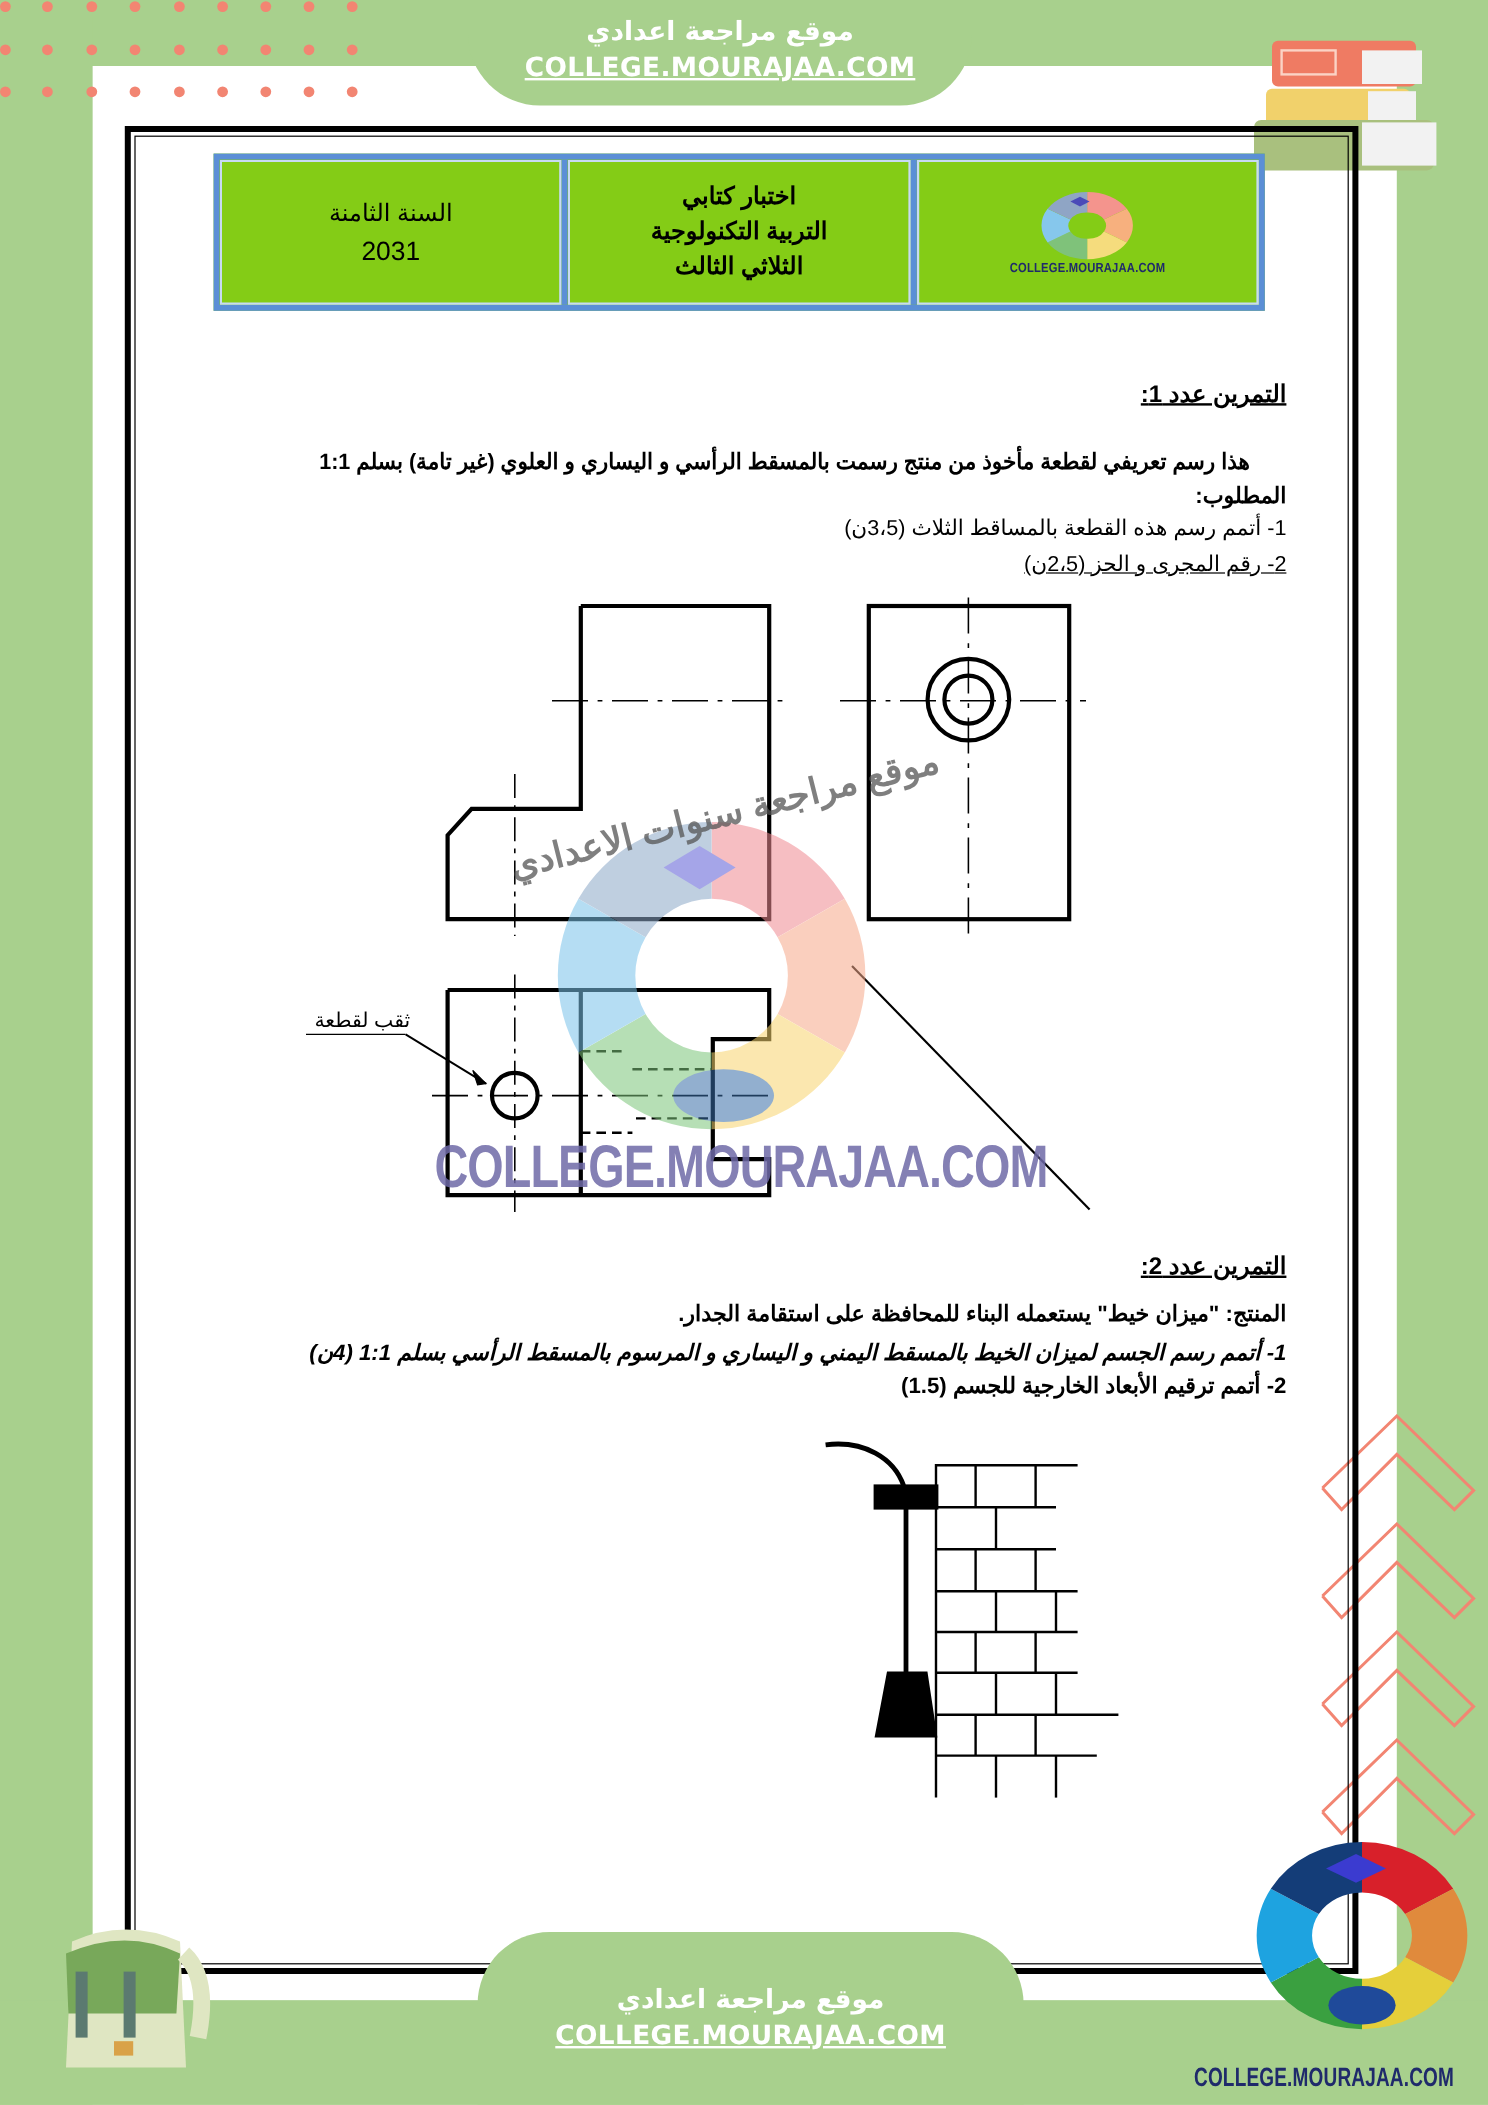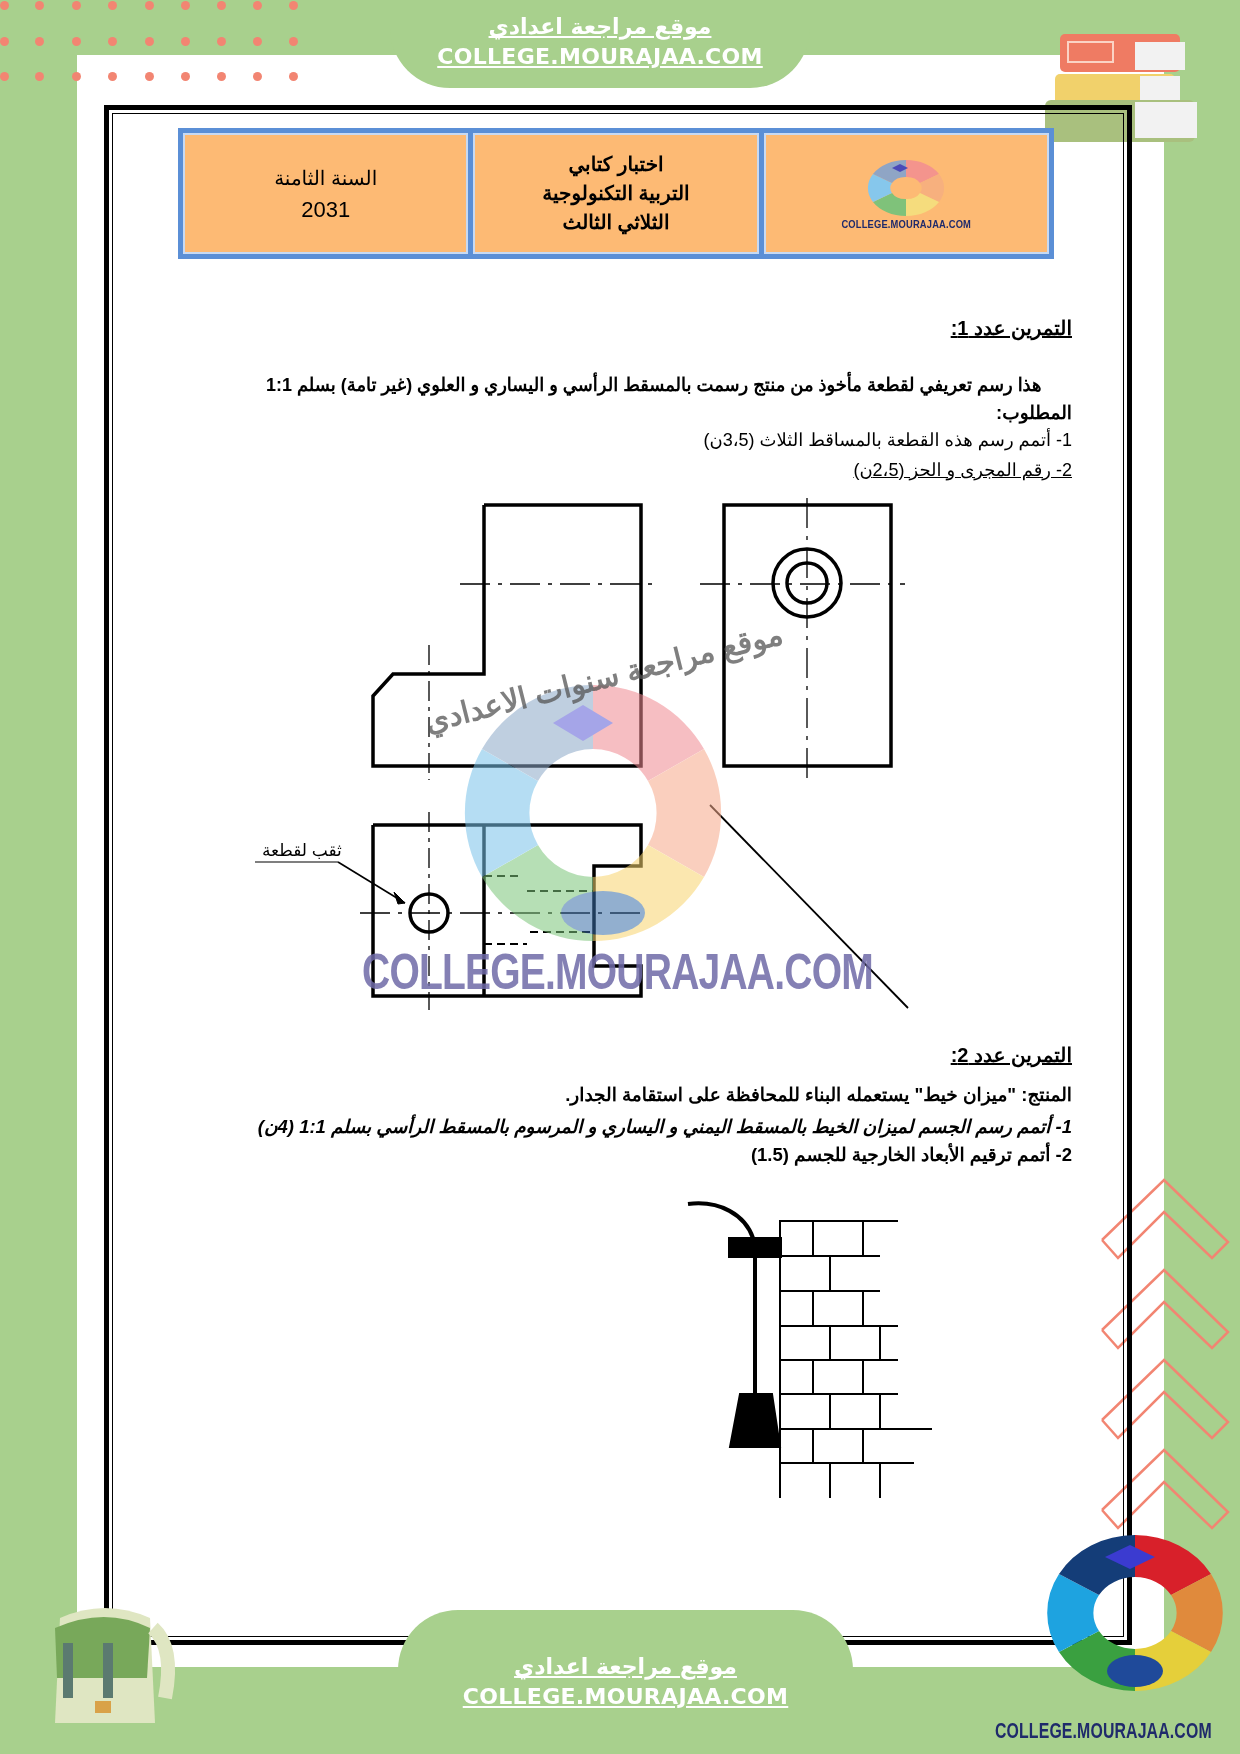--- a/index.html
+++ b/index.html
@@ -2,25 +2,25 @@
 <html><head>
 <meta charset="utf-8">
 <style>
   html,body{margin:0;padding:0;}
   body{width:1240px;height:1754px;position:relative;overflow:hidden;background:#a8d08d;font-family:"DejaVu Sans",sans-serif;}
   .abs{position:absolute;}
   .white-page{position:absolute;left:77px;top:55px;width:1087px;height:1612px;background:#ffffff;}
   .left-strip{position:absolute;left:0;top:0;width:77px;height:1754px;background:#a8d08d;}
   .dot{position:absolute;width:9px;height:9px;border-radius:50%;background:#f28572;}
   .banner{position:absolute;background:#a8d08d;color:#fff;text-align:center;font-family:"DejaVu Sans",sans-serif;font-weight:bold;}
-  .banner .ar{font-size:22px;text-decoration:underline;line-height:30px;}
+  .banner .ar{font-size:22px;line-height:30px;}
   .banner .en{font-size:22px;text-decoration:underline;line-height:30px;letter-spacing:.3px;}
   .frame-outer{position:absolute;left:104px;top:105px;width:1028px;height:1540px;border:5px solid #000;box-sizing:border-box;}
   .frame-inner{position:absolute;left:112px;top:113px;width:1012px;height:1524px;border:1.5px solid #000;box-sizing:border-box;}
-  .hdr-table{position:absolute;left:178px;top:128px;width:876px;height:131px;display:flex;border:5px solid #5b8fd6;box-sizing:border-box;background:#fdba74;}
+  .hdr-table{position:absolute;left:178px;top:128px;width:876px;height:131px;display:flex;border:5px solid #5b8fd6;box-sizing:border-box;background:#84cc16;}
   .hdr-cell{flex:1;border-left:5px solid #5b8fd6;display:flex;flex-direction:column;align-items:center;justify-content:center;font-family:"Liberation Sans",sans-serif;color:#000;box-shadow:inset 0 0 0 2px #c8daf3;}
   .hdr-cell:first-child{border-left:none;}
   .rtl{direction:rtl;unicode-bidi:embed;}
   .txt{position:absolute;font-family:"Liberation Sans",sans-serif;color:#000;direction:rtl;text-align:right;white-space:nowrap;}
   .bold{font-weight:bold;}
   .u{text-decoration:underline;text-decoration-thickness:2px;}
   svg{position:absolute;overflow:visible;}
   .wm-text{position:absolute;font-family:"Liberation Sans",sans-serif;font-weight:bold;color:#6f6aa8;opacity:.85;font-size:50px;letter-spacing:-1px;transform:scaleX(.78);transform-origin:left top;white-space:nowrap;}
   .logo-caption{font-family:"Liberation Sans",sans-serif;font-weight:bold;color:#1f2a6b;font-size:11px;letter-spacing:.2px;transform:scaleX(.85);}
 </style>

